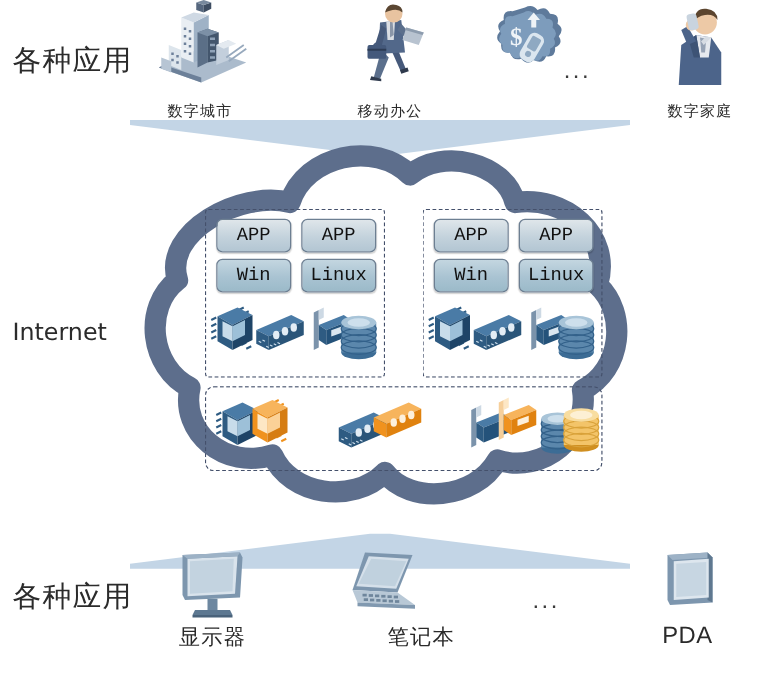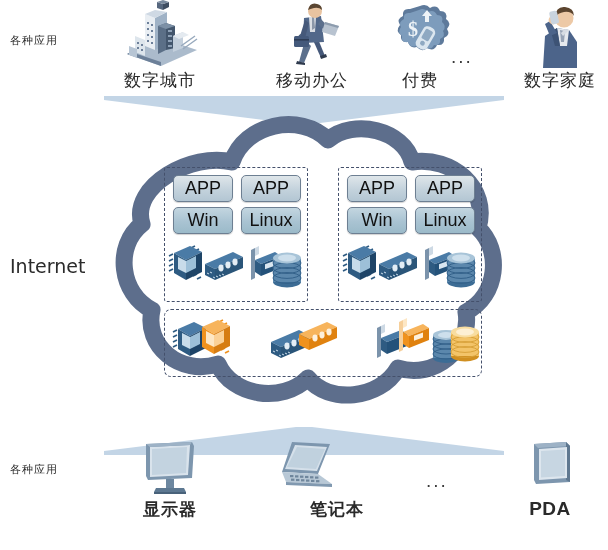--- a/index.html
+++ b/index.html
@@ -6,33 +6,33 @@
   body{
     width:608px;height:550px;position:relative;overflow:hidden;
     font-family:"Liberation Sans","DejaVu Sans",sans-serif;
     color:#1a1a1a;
   }
 
   
   .row-label{
     position:absolute;left:10px;
     font-family:"DejaVu Sans","Liberation Sans",sans-serif;
-    font-size:11px;color:#2b2b2b;letter-spacing:1px;white-space:nowrap;
+    font-size:23px;color:#2b2b2b;letter-spacing:1px;white-space:nowrap;
   }
   #label-apps{top:33px;}
   #label-internet{top:255px;font-size:19px;letter-spacing:0;}
   #label-terminals{top:462px;}
 
   
   #app-row{position:absolute;left:96px;top:2px;width:512px;height:92px;}
   .app-item{position:absolute;text-align:center;width:120px;}
   .app-icon{height:66px;position:relative;margin:0 auto;width:86px;}
   .app-caption{
     font-family:"DejaVu Sans","Liberation Sans",sans-serif;
-    font-size:17px;color:#2a2a2a;letter-spacing:1px;margin-top:1px;
+    font-size:12px;color:#2a2a2a;letter-spacing:1px;margin-top:13px;
   }
   #app-0{left:4px;}
   #app-1{left:156px;}
   #app-2{left:264px;}
   #app-3{left:404px;}
   .app-ellipsis{
     position:absolute;left:355px;top:44px;font-size:19px;color:#3a3a3a;
     letter-spacing:2px;
   }
 
@@ -50,40 +50,40 @@
     background:transparent;
   }
   #vm-box-0{left:164px;top:167px;width:142px;height:133px;}
   #vm-box-1{left:338px;top:167px;width:142px;height:133px;}
 
   .stack-row{position:absolute;display:flex;gap:8px;left:8px;}
   .os-cell{
     width:58px;height:25px;border-radius:5px;
     border:1px solid #6d7f92;
     display:flex;align-items:center;justify-content:center;
-    font-size:18px;font-weight:400;color:#111;
-    font-family:Liberation Sans, sans-serif;
+    font-size:15px;font-weight:400;color:#111;
+    font-family:Liberation Mono, monospace;
     box-shadow:0 1px 1px rgba(0,0,0,.18);
   }
   .os-cell.app{background:linear-gradient(180deg,#dfe6ea 0%,#c3d2dc 55%,#b3c6d3 100%);}
   .os-cell.os{background:linear-gradient(180deg,#c3d6e0 0%,#a9c3d2 55%,#9bbac9 100%);}
   .row-app{top:7px;}
   .row-os{top:39px;}
   .hw-row{position:absolute;top:72px;left:4px;width:134px;height:54px;}
 
   
   #pool-box{
     position:absolute;left:164px;top:309px;width:316px;height:66px;
     border:1.4px dashed #44506b;border-radius:7px;
   }
   .pool-cell{position:absolute;top:4px;height:58px;}
 
   
   #terminal-row{position:absolute;left:96px;top:440px;width:512px;height:100px;}
-  .term-item{position:absolute;text-align:center;width:120px;font-weight:bold;}
+  .term-item{position:absolute;text-align:center;width:120px;}
   .term-icon{height:56px;position:relative;margin:0 auto;width:80px;}
   .term-caption{
     font-family:"DejaVu Sans","Liberation Sans",sans-serif;
     font-size:17px;color:#2a2a2a;letter-spacing:1px;margin-top:2px;
   }
   #term-0{left:14px;}
   #term-1{left:148px;text-align:right;}
   #term-2{left:394px;}
   #term-2 .term-caption{font-family:"Liberation Sans",sans-serif;font-size:19px;letter-spacing:.5px;}
   .term-ellipsis{
@@ -183,21 +183,20 @@
           <text x="-12" y="2" font-family="'Liberation Serif',serif" font-size="20" font-weight="bold" fill="#eef3f7">$</text>
           <g transform="rotate(30 6 2)">
             <rect x="0" y="-8" width="13" height="24" rx="5" fill="#dbe6ef"></rect>
             <rect x="2.5" y="-5" width="8" height="11" rx="1.5" fill="#8fa9c2"></rect>
             <circle cx="6.5" cy="10" r="2.4" fill="#8fa9c2"></circle>
           </g>
           <path d="M2,-18 l5,-6 l5,6 l-3,0 l0,6 l-4,0 l0,-6 Z" fill="#eef3f7"></path>
         </g>
       </svg>
     </div>
-    <div class="app-caption">付费</div>
   </div>
 
   <div class="app-ellipsis">...</div>
 
   <div class="app-item" id="app-3">
     <div class="app-icon">
       <svg width="86" height="66" viewBox="0 0 86 66">
 
         <path d="M28,34 L40,26 L52,28 L60,40 L60,66 L26,66 Z" fill="#4c648a"></path>
         <path d="M40,26 L52,28 L50,44 L43,44 Z" fill="#e6e9ee"></path>

